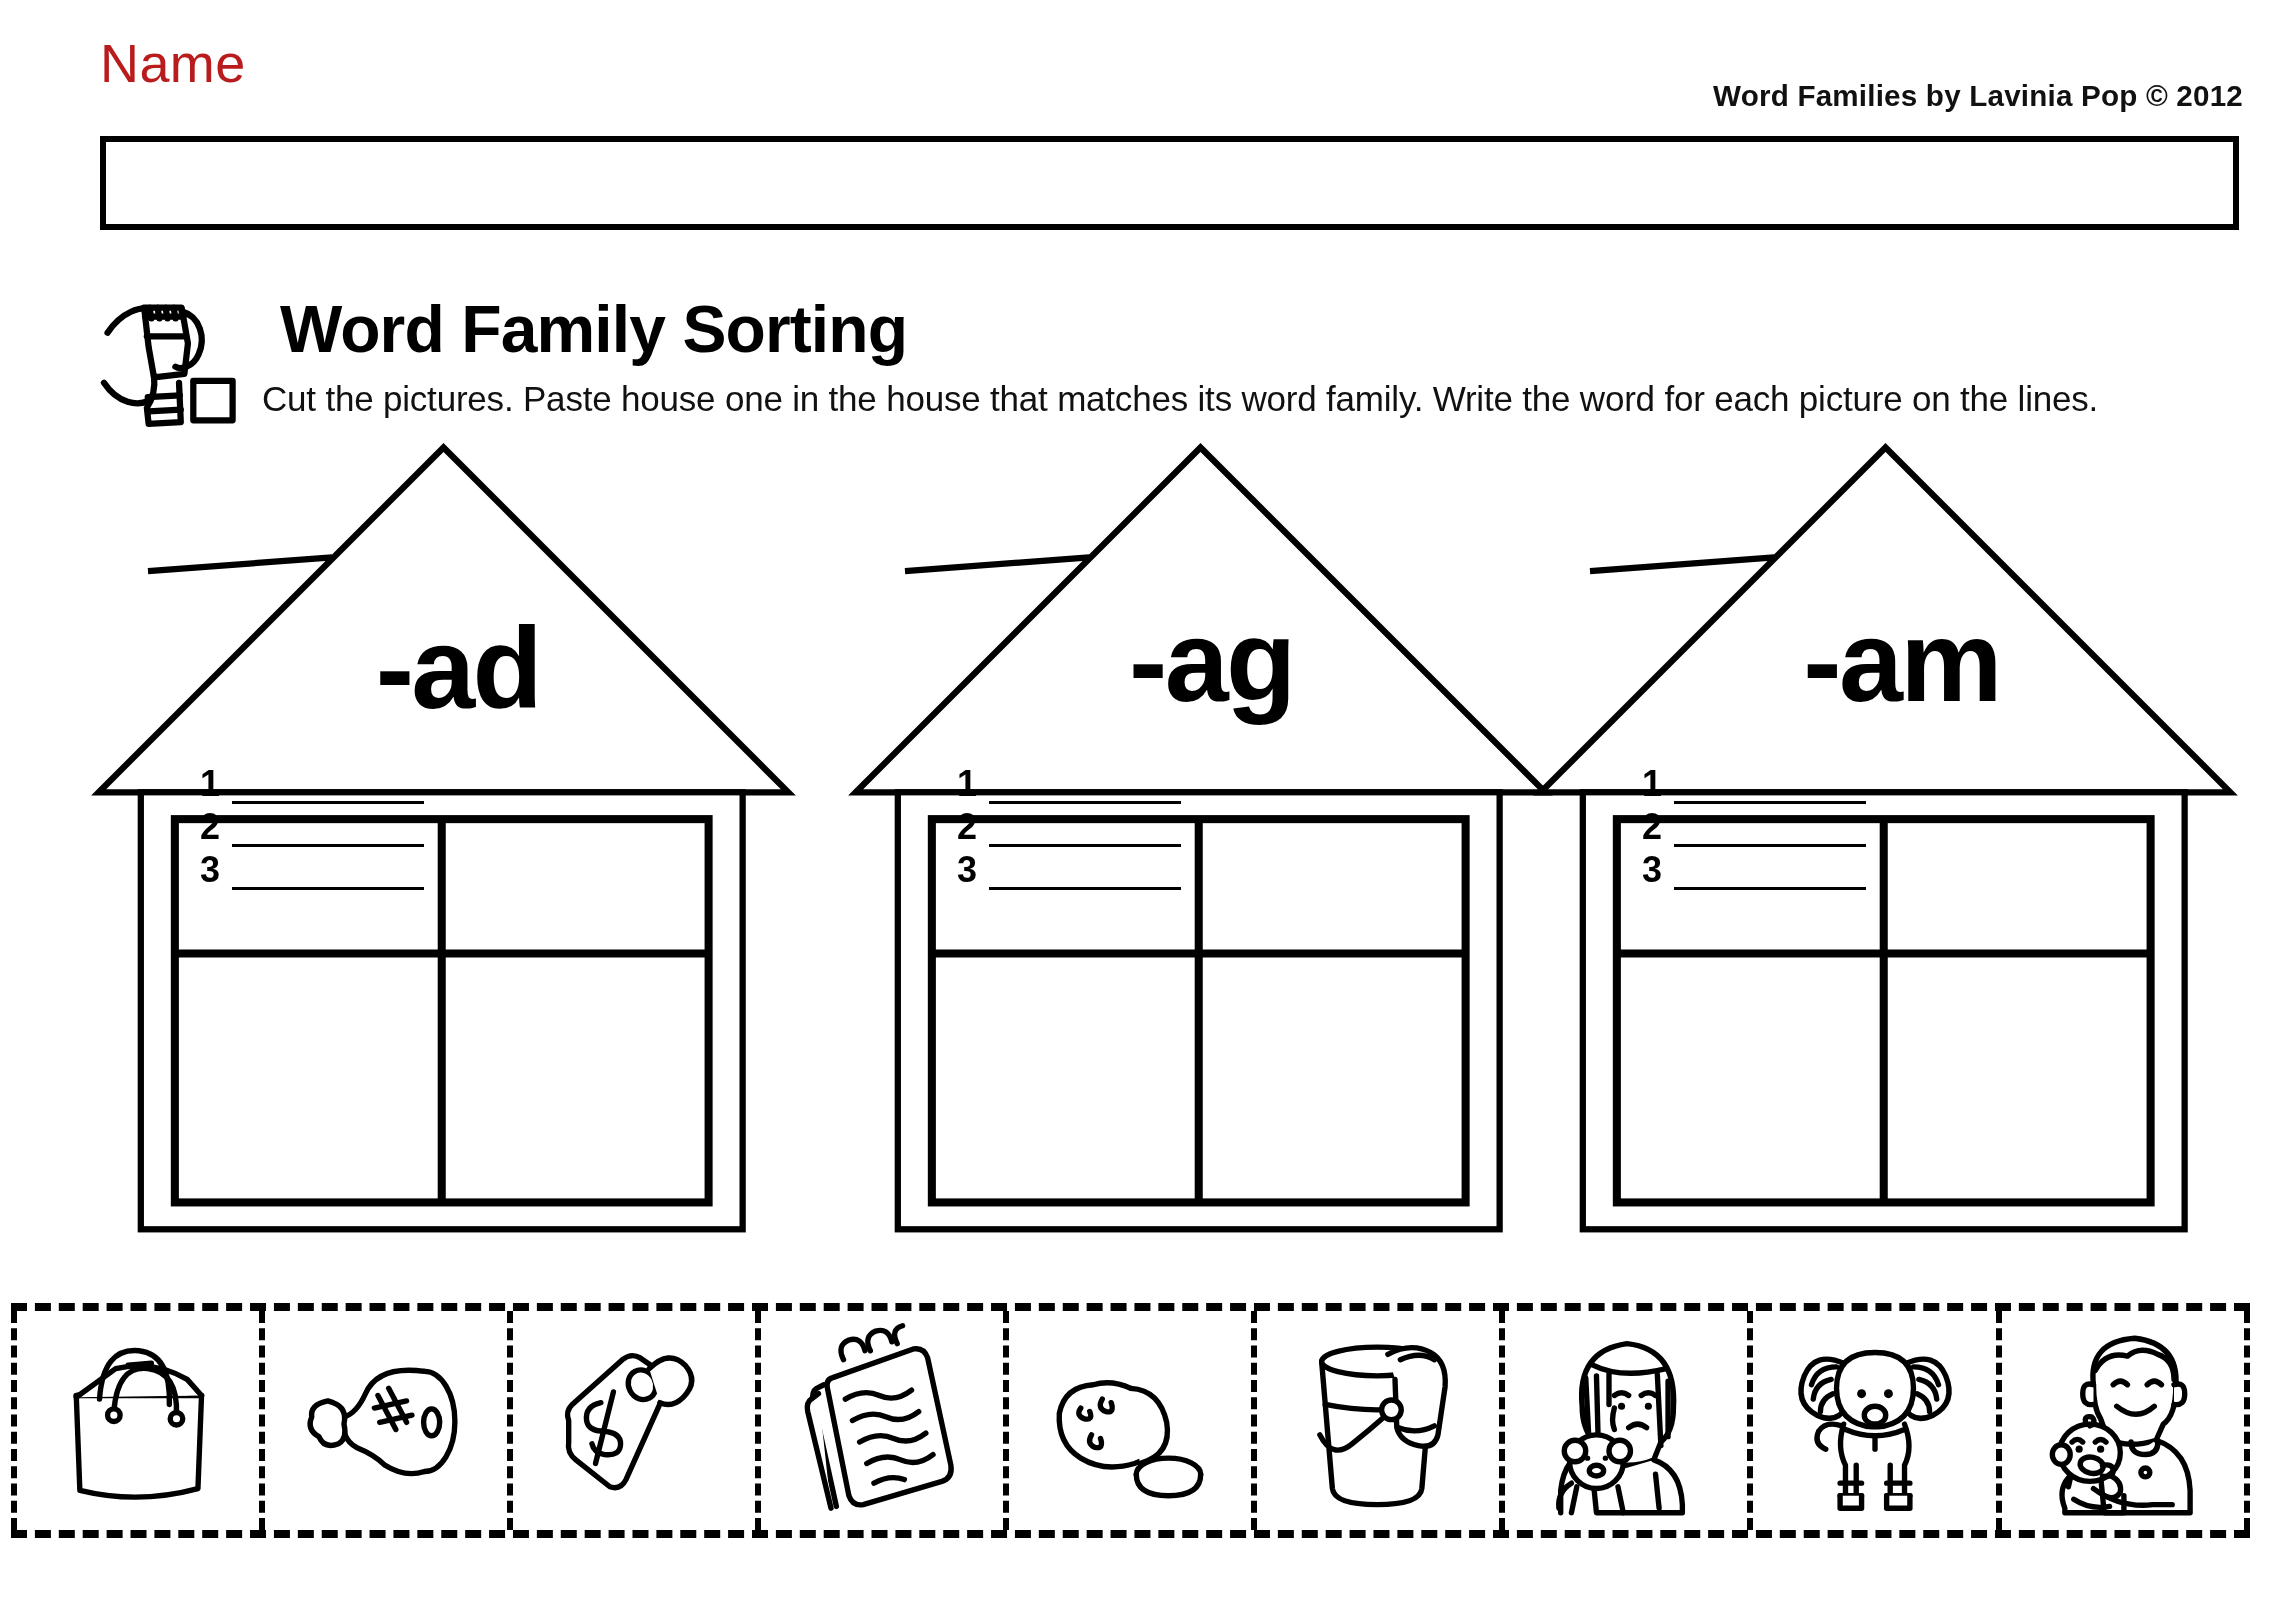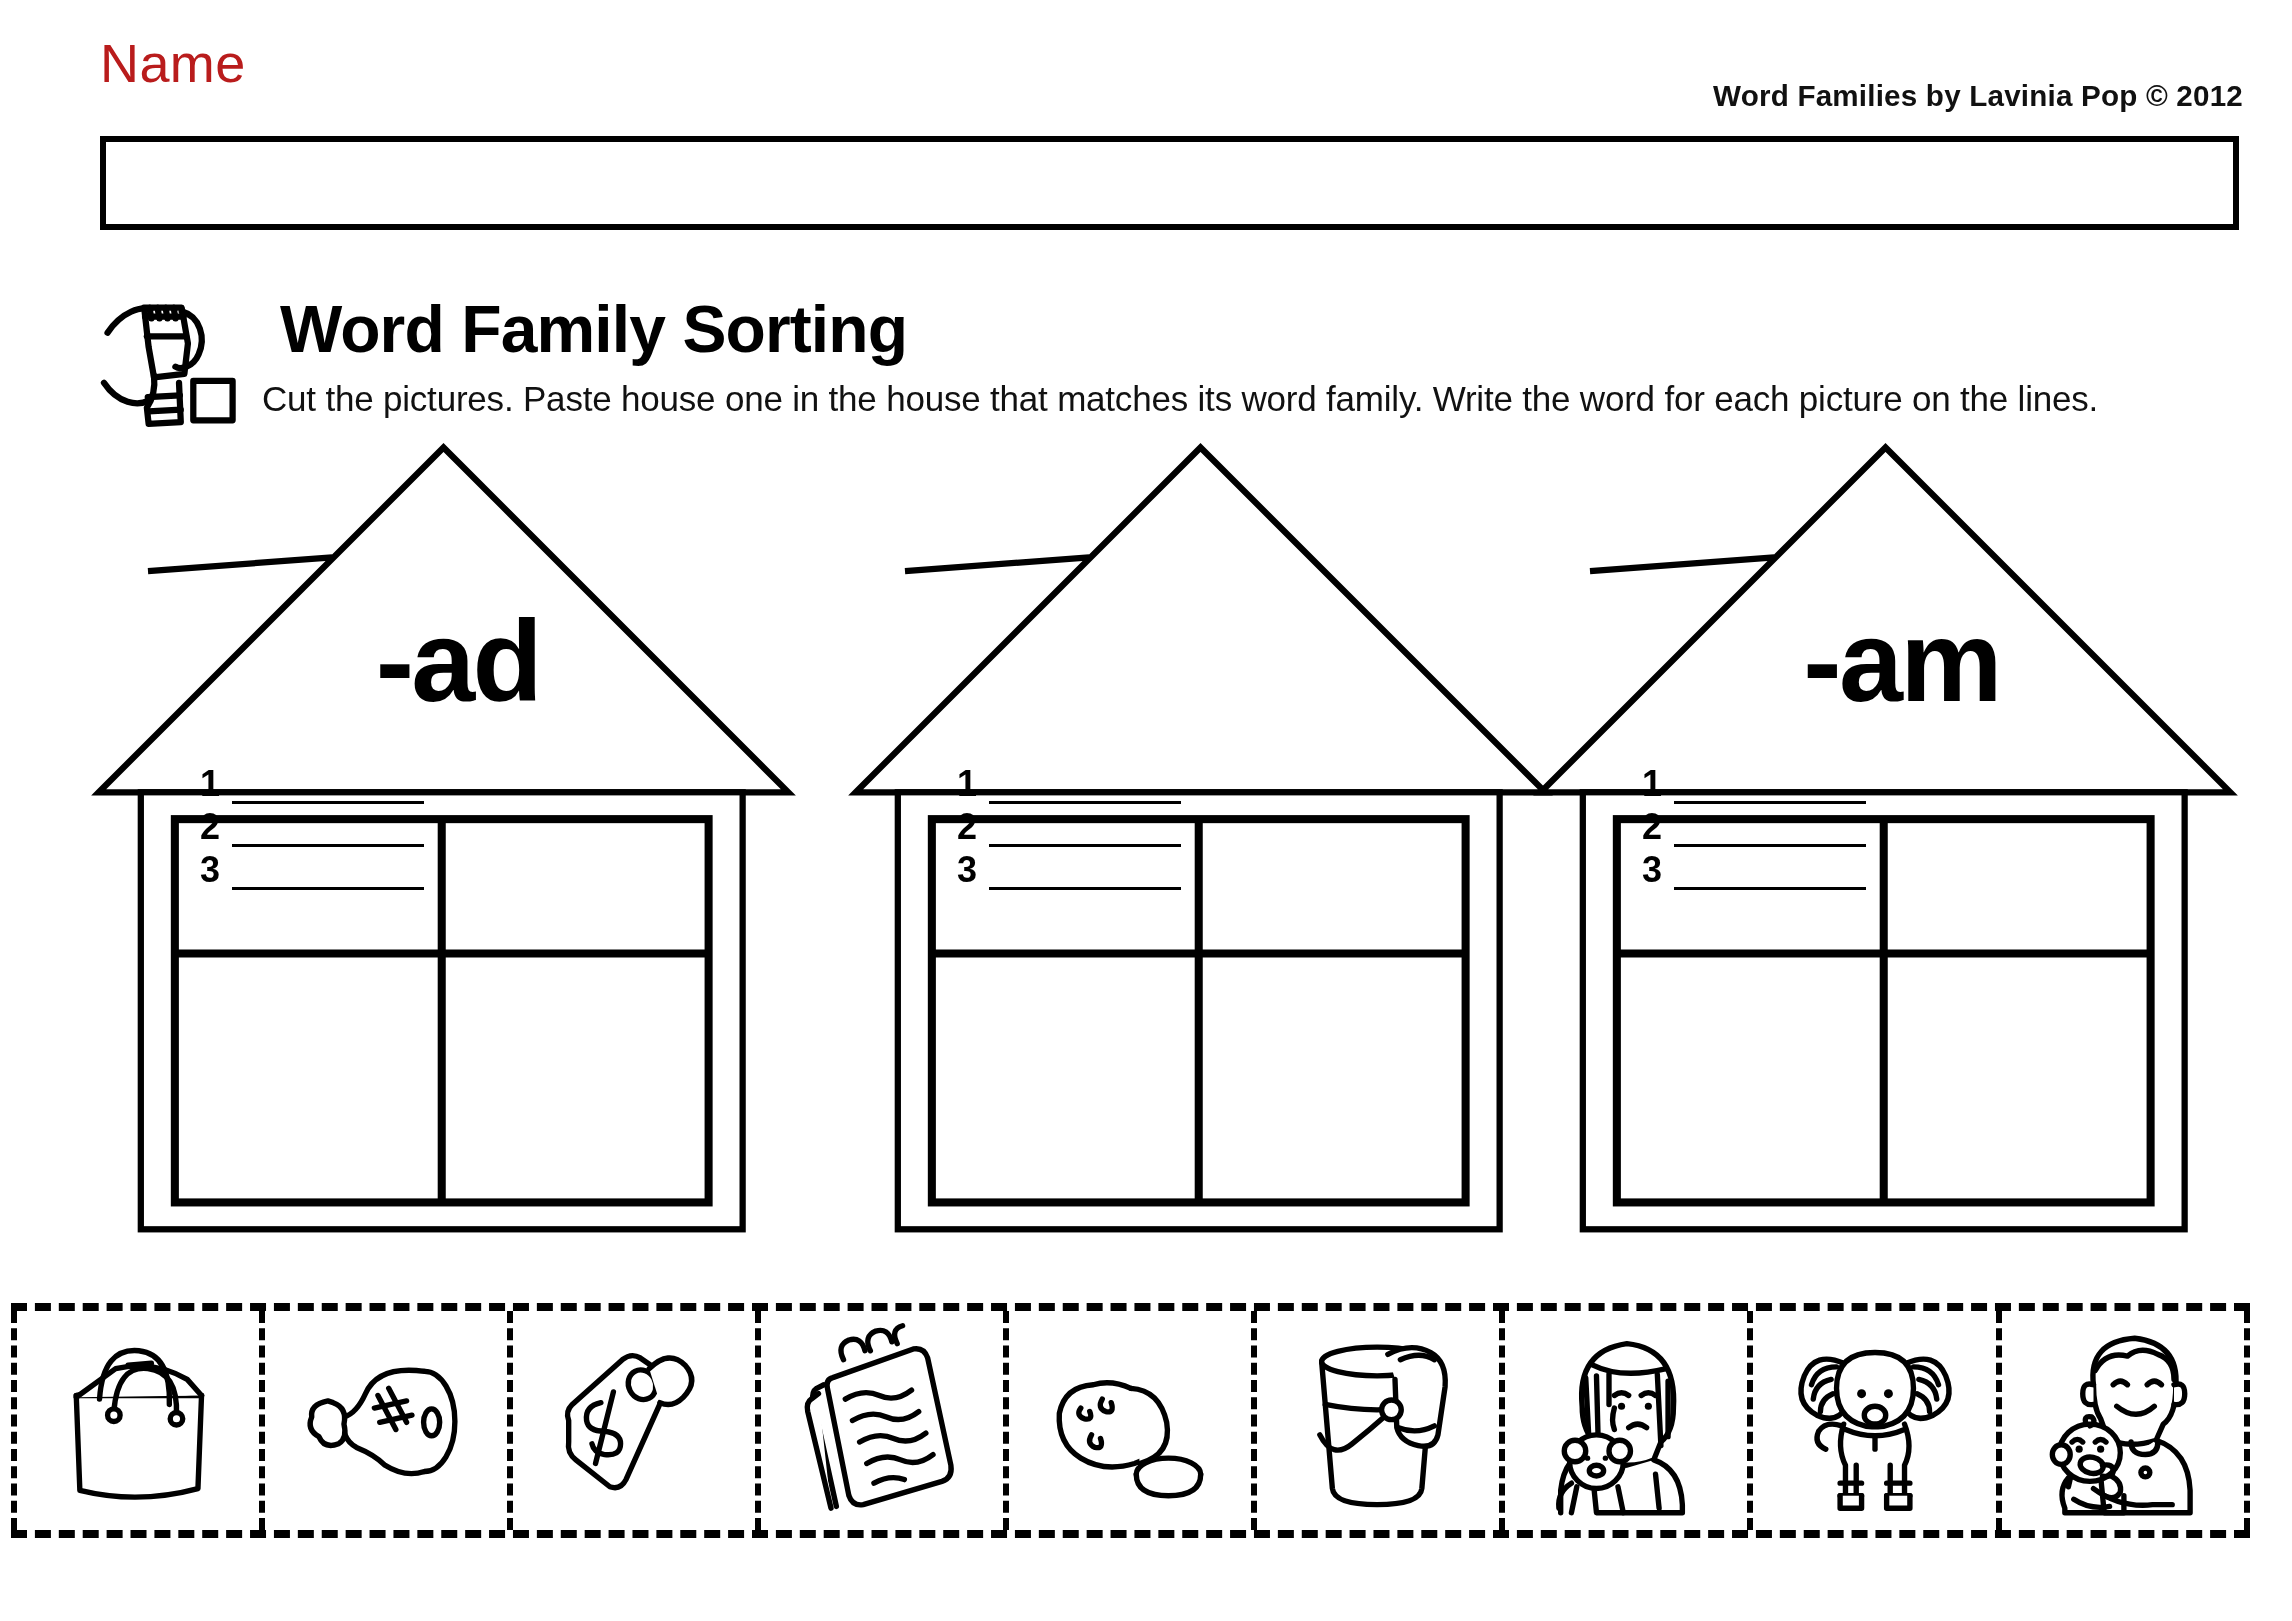--- a/index.html
+++ b/index.html
@@ -62,21 +62,21 @@
 
   .house svg{position:absolute;left:0;top:0;width:708px;height:806px;overflow:visible;}
 
   .house-label{
     position:absolute;left:0;top:161px;width:708px;
     text-align:center;
     font-size:115px;font-weight:700;letter-spacing:-2.7px;
     line-height:1;
     pointer-events:none;
   }
-  .house.h0 .house-label{padding-left:19.7px;box-sizing:border-box;}
+  .house.h0 .house-label{padding-left:19.7px;box-sizing:border-box;margin-top:7px;}
   .house.h1 .house-label{padding-left:12.5px;box-sizing:border-box;}
   .house.h2 .house-label{padding-left:23px;box-sizing:border-box;}
 
   
   .lines-area{
     position:absolute;left:106px;top:318px;
     width:224px;height:130px;
   }
   .line-row{
     display:flex;align-items:flex-end;
@@ -176,20 +176,21 @@
       <svg viewBox="0 0 790 900">
         <g fill="#fff" stroke="#000" stroke-width="7" stroke-linejoin="miter">
           <path d="M60 143 L262 128 L266 247"></path>
           <path d="M5 390 L390 5 L775 390 Z"></path>
           <rect x="52" y="390" width="672" height="488"></rect>
           <rect x="90" y="420" width="596" height="428" stroke-width="9"></rect>
           <line x1="388" y1="420" x2="388" y2="848" stroke-width="9"></line>
           <line x1="90" y1="570" x2="686" y2="570" stroke-width="9"></line>
         </g>
       </svg>
+      <div class="house-label">-ag</div>
       <div class="lines-area">
         <div class="line-row">
           <span class="line-num">1</span>
           <span class="line-rule"></span>
         </div>
         <div class="line-row">
           <span class="line-num">2</span>
           <span class="line-rule"></span>
         </div>
         <div class="line-row">

